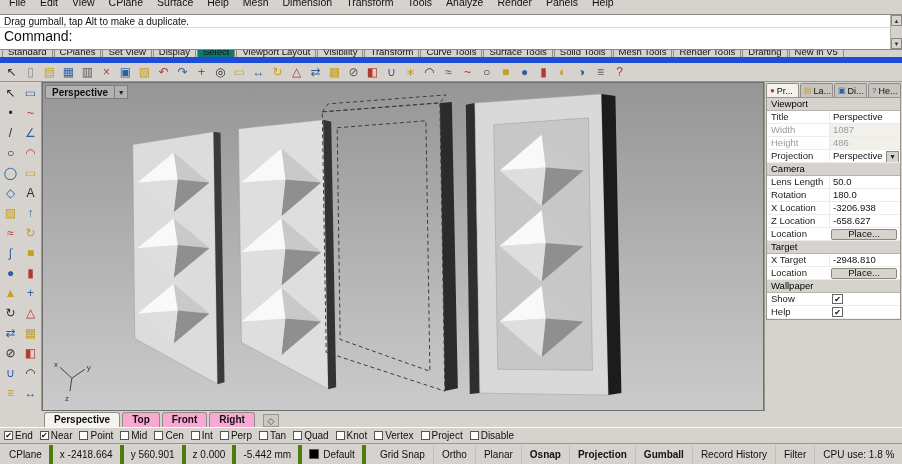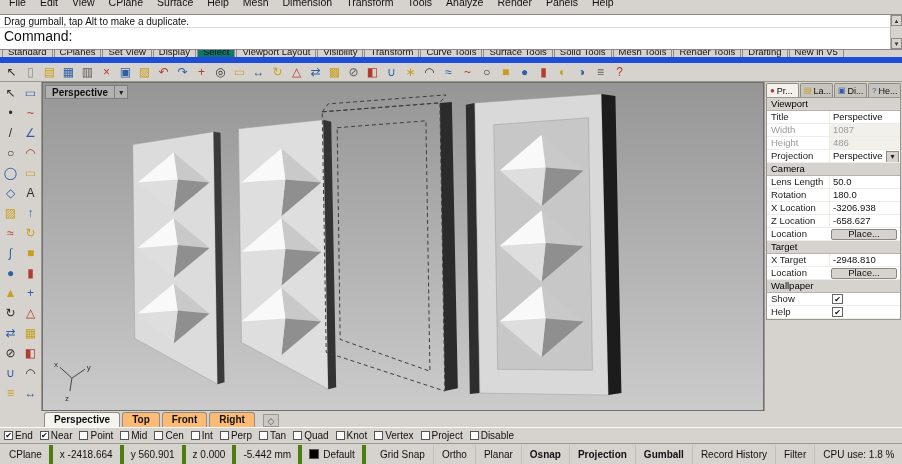--- a/index.html
+++ b/index.html
@@ -54,21 +54,21 @@
   .prow.dropdown .pvalue{position:relative;padding-right:13px}
   .prow.dropdown .pvalue::after{content:"▾";position:absolute;right:1px;top:1px;width:11px;height:10px;font-size:8px;line-height:10px;text-align:center;color:#222;background:#d6d3ce;border:1px solid #8f8c85}
   .prow.button .pvalue{background:#d6d3ce;border:1px solid #8a877f;border-radius:2px;margin:1px 3px 1px 2px;height:11px;justify-content:center;padding:0;flex:1}
   .prow.checkbox .pvalue{flex:none;width:11px;height:10px;border:1px solid #666;background:#fff;margin-left:3px;padding:0;font-size:8px;line-height:9px;justify-content:center}
   .prow.file .pvalue{position:relative;padding-right:15px}
   .prow.file .pvalue::after{content:"...";position:absolute;right:1px;top:1px;width:12px;height:10px;background:#d6d3ce;border:1px solid #8a877f;font-size:8px;line-height:7px;text-align:center}
   .rp-rest{flex:1;background:#d6d3ce}
 
   
   .viewport-tabs{height:16px;display:flex;align-items:flex-end;background:#d6d3ce;padding-left:44px;gap:2px}
-  .vtab{font-size:10px;font-weight:bold;padding:0 9px;height:15px;line-height:14px;border:1px solid #8f8c85;border-bottom:none;background:#fdba74;border-radius:3px 3px 0 0;cursor:default}
+  .vtab{font-size:10px;font-weight:bold;padding:0 9px;height:15px;line-height:14px;border:1px solid #8f8c85;border-bottom:none;background:#f9a8d4;border-radius:3px 3px 0 0;cursor:default}
   .vtab.active{background:#f4f3ee}
   .vtab-add{width:16px;height:13px;line-height:12px;text-align:center;font-size:9px;color:#555;margin-left:6px;background:#ccc9c2;border:1px solid #9a978f}
 
   
   .osnap{height:16px;display:flex;align-items:center;gap:7px;padding-left:4px;background:#d6d3ce;border-top:1px solid #fcfbf8;font-size:10px}
   .osnap-item{display:flex;align-items:center;gap:2px;cursor:default}
   .cb{width:9px;height:9px;border:1px solid #555;background:#fff;font-size:8px;line-height:8px;text-align:center;display:inline-block}
 
   
   .statusbar{height:21px;display:flex;align-items:center;background:#d6d3ce;border-top:1px solid #9a978f;font-size:10px;padding-left:2px;overflow:hidden}

